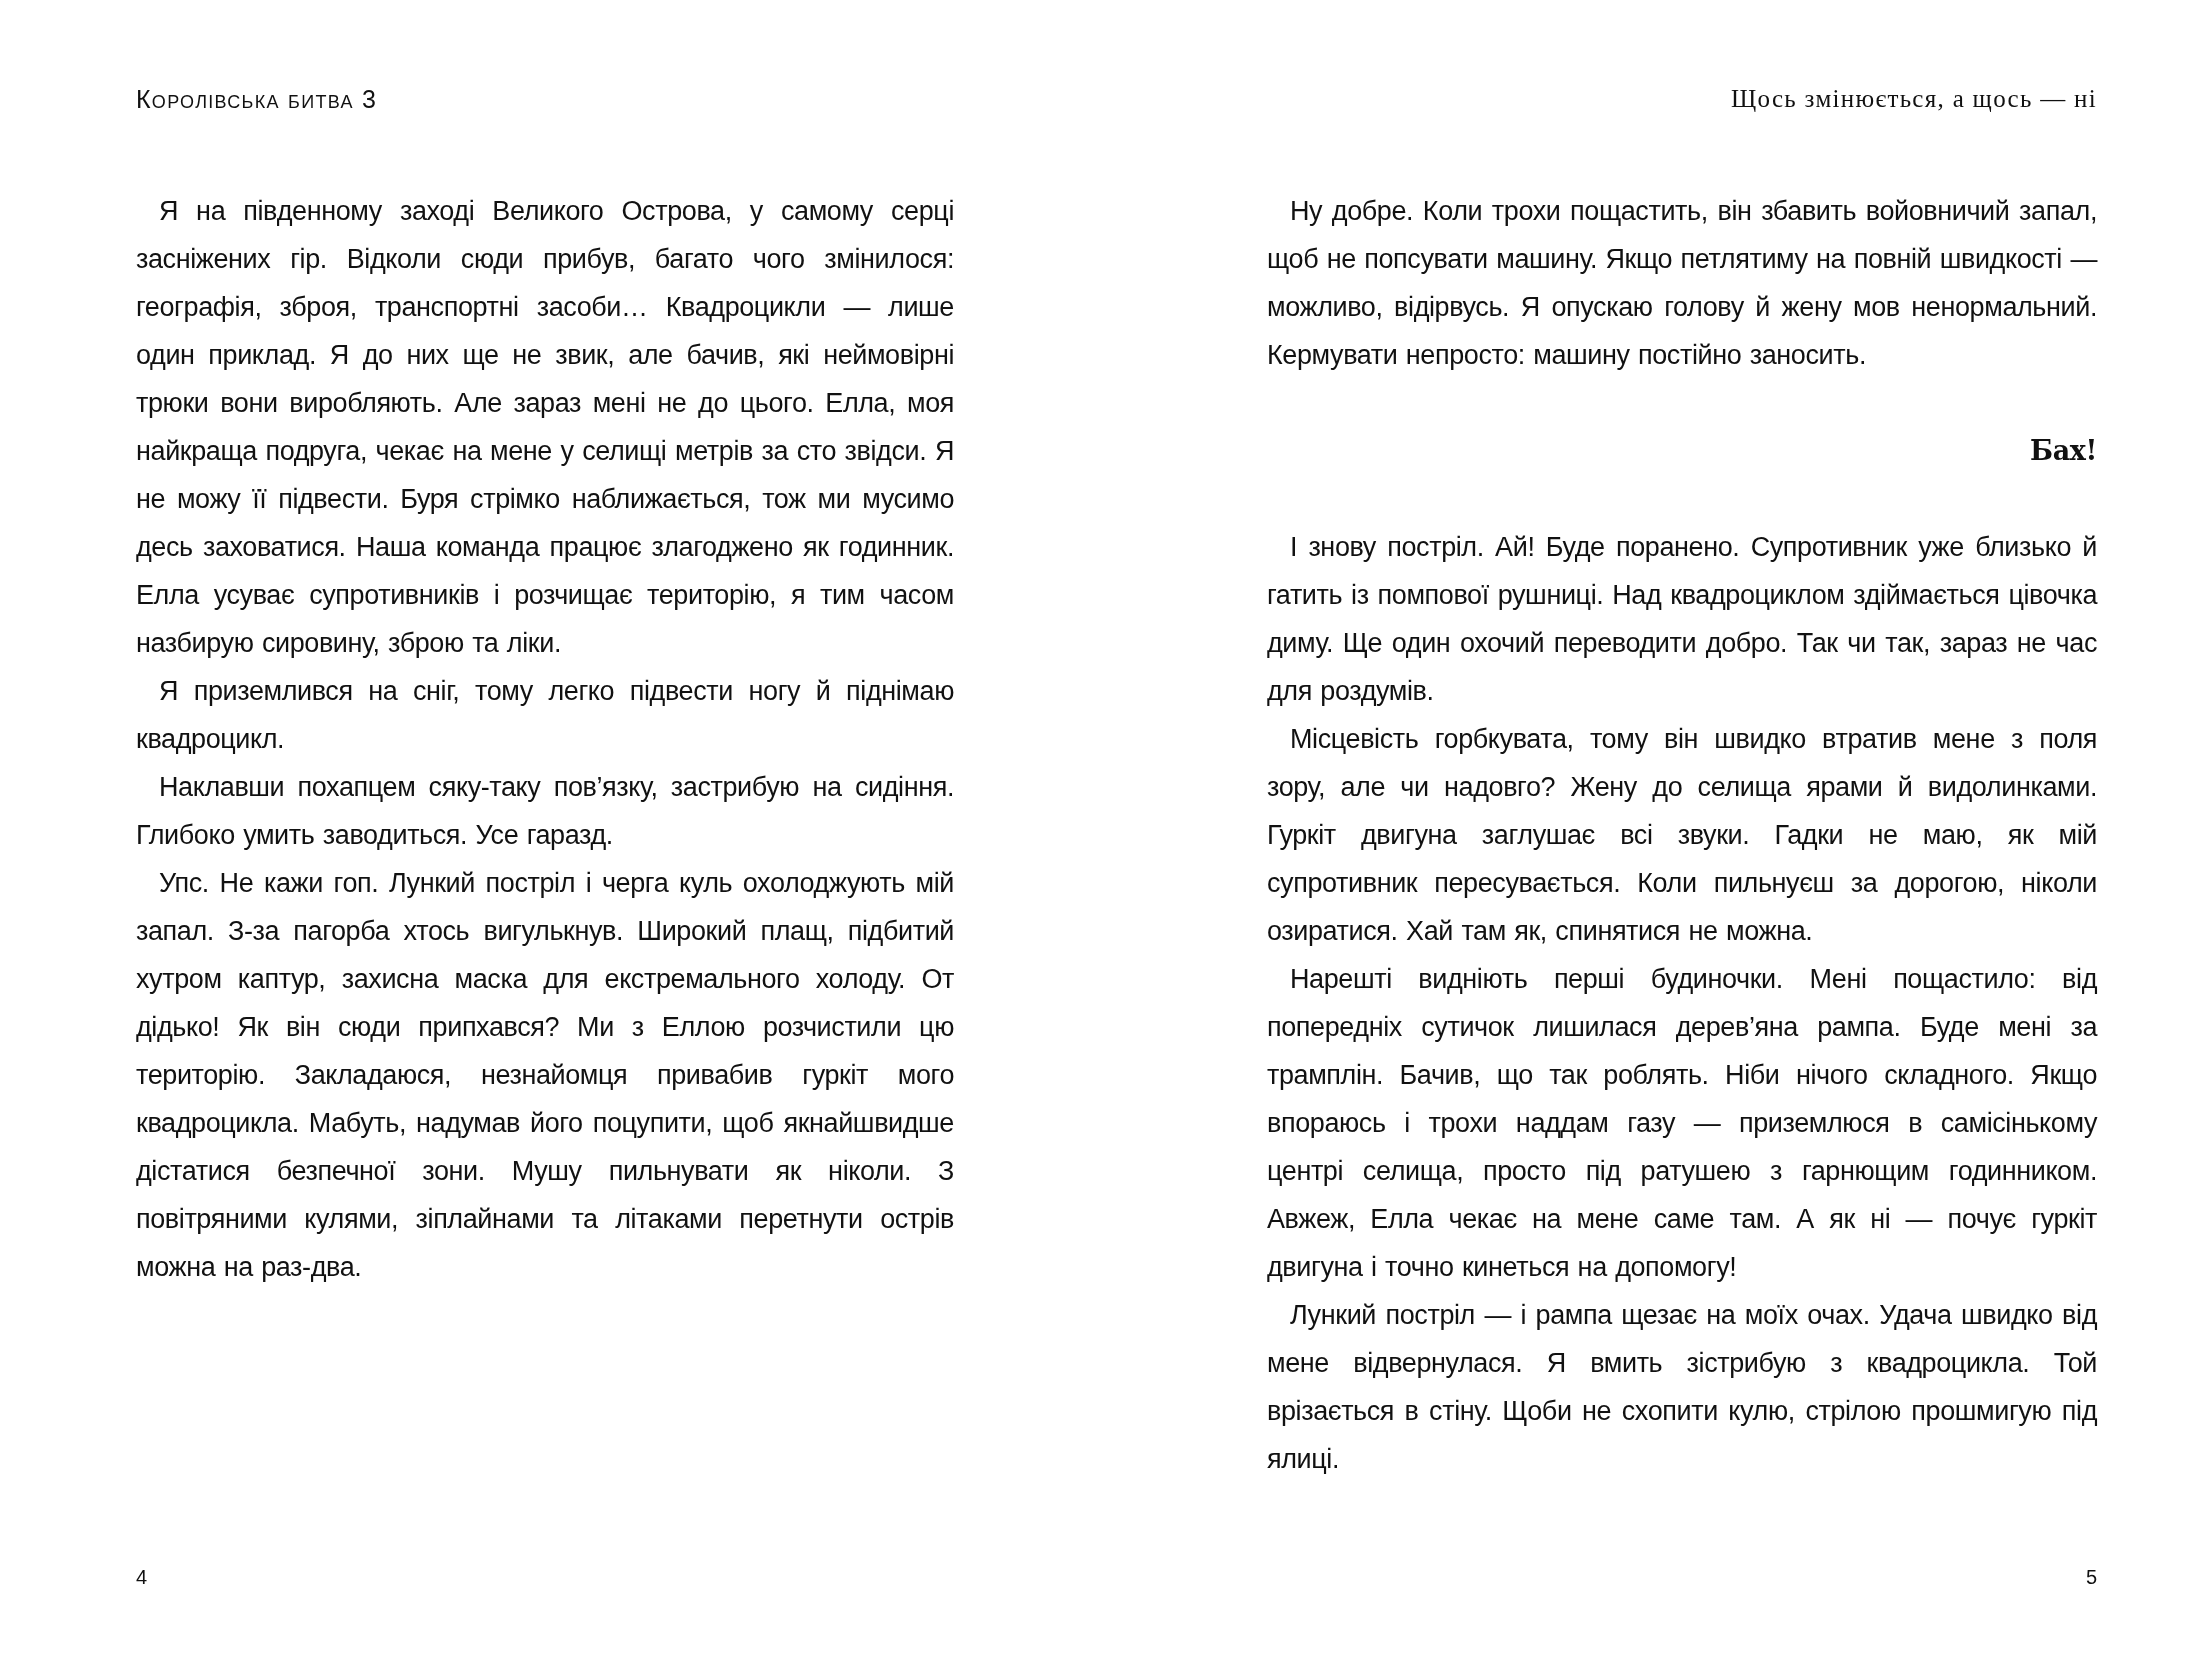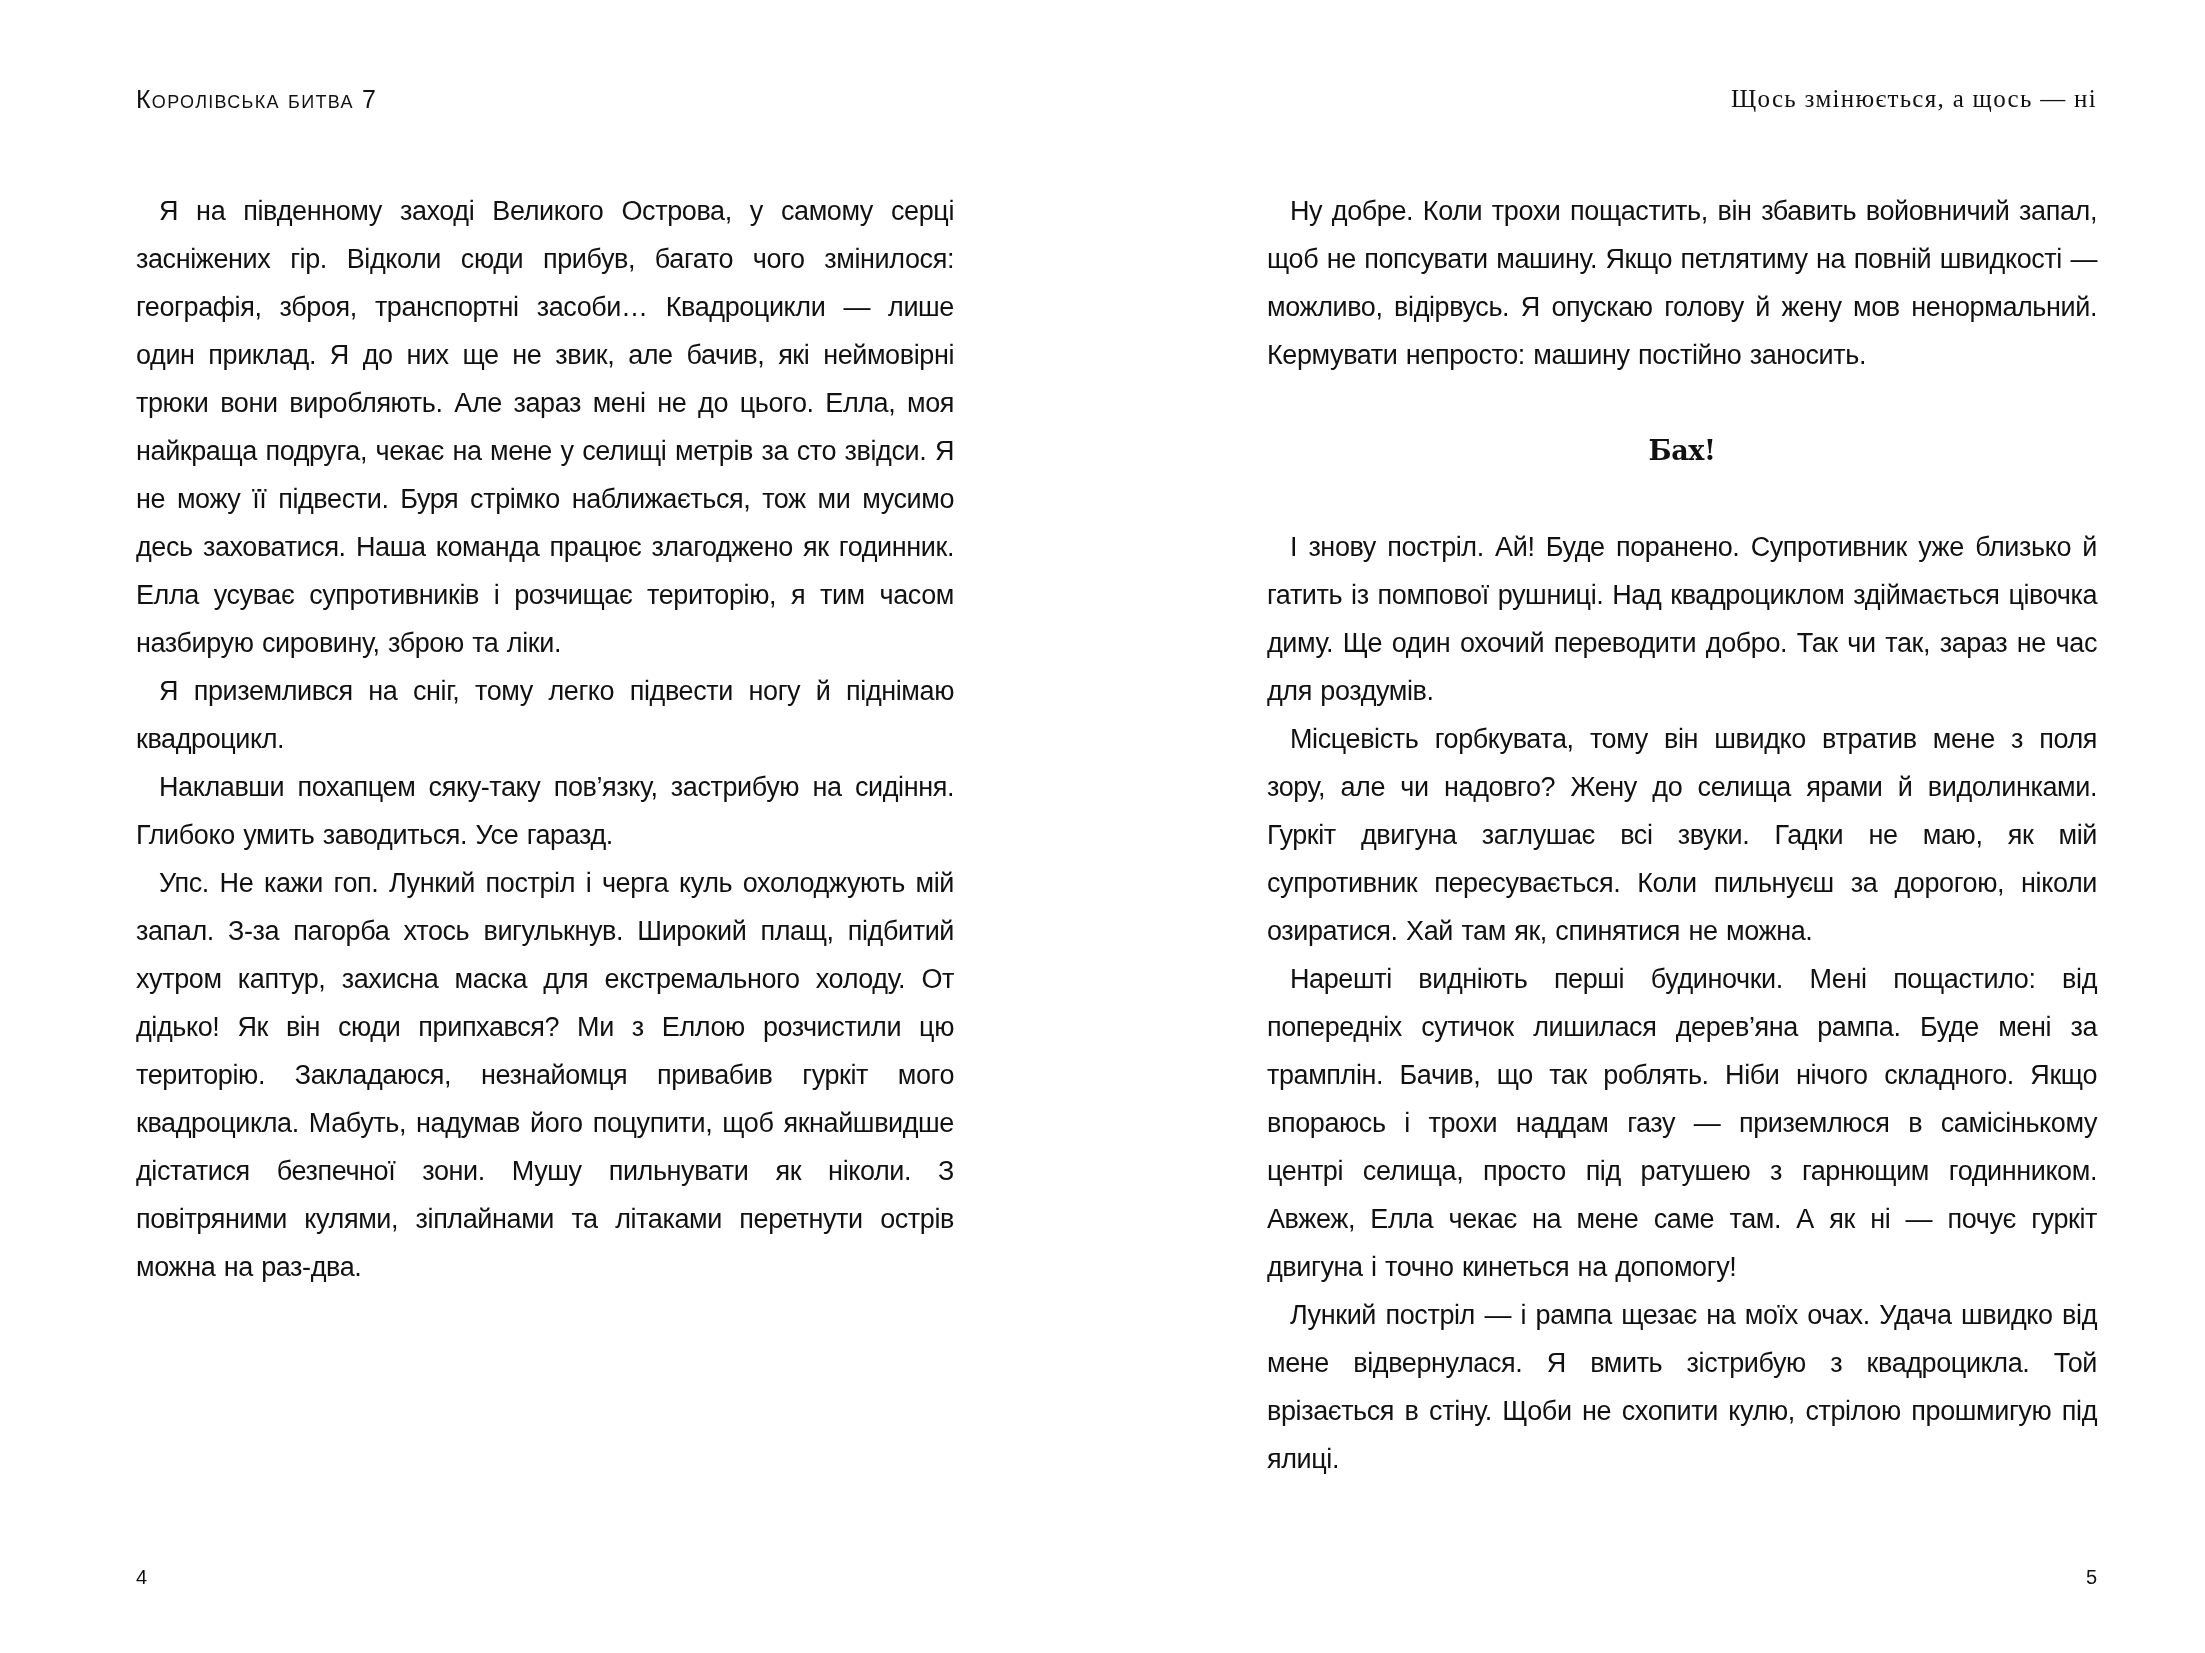--- a/index.html
+++ b/index.html
@@ -19,39 +19,39 @@
     .text-block {
       position: absolute; top: 187px; width: 818px;
       font-size: 27px; line-height: 48px; text-align: justify;
       letter-spacing: -0.4px; word-spacing: 1.3px;
     }
     .page.left .text-block { left: 136px; }
     .page.right .text-block { left: 164px; width: 830px; }
     .para { margin: 0; text-indent: 23px; }
     .para.no-indent { text-indent: 0; }
     .exclaim {
-      margin: 0; text-align: center; font-weight: bold;
+      margin: 0; text-align: right; font-weight: bold;
       font-family: "DejaVu Serif", serif; font-size: 27px;
       line-height: 48px; padding: 0 0 48px 0;
     }
     .folio {
       position: absolute; top: 1564px; font-size: 20px; line-height: 27px;
     }
     .page.left .folio { left: 136px; }
     .page.right .folio { right: 108px; }
     .gutter {
       position: absolute; left: 1102px; top: 0; width: 0.7px; height: 1654px;
       background: #ffffff;
     }
   </style>
 </head>
 <body>
 
 <div class="page left">
-  <div class="running-head">Королівська битва 7</div>
+  <div class="running-head">Королівська битва 3</div>
   <div class="text-block">
     <p class="para">Я на південному заході Великого Острова, у самому серці засніжених гір. Відколи сюди прибув, багато чого змінилося: географія, зброя, транспортні засоби… Квадроцикли — лише один приклад. Я до них ще не звик, але бачив, які неймовірні трюки вони виробляють. Але зараз мені не до цього. Елла, моя найкраща подруга, чекає на мене у селищі метрів за сто звідси. Я не можу її підвести. Буря стрімко наближається, тож ми мусимо десь заховатися. Наша команда працює злагоджено як годинник. Елла усуває супротивників і розчищає територію, я тим часом назбирую сировину, зброю та ліки.</p>
     <p class="para">Я приземлився на сніг, тому легко підвести ногу й піднімаю квадроцикл.</p>
     <p class="para">Наклавши похапцем сяку-таку пов’язку, застрибую на сидіння. Глибоко умить заводиться. Усе гаразд.</p>
     <p class="para">Упс. Не кажи гоп. Лункий постріл і черга куль охолоджують мій запал. З-за пагорба хтось вигулькнув. Широкий плащ, підбитий хутром каптур, захисна маска для екстремального холоду. От дідько! Як він сюди припхався? Ми з Еллою розчистили цю територію. Закладаюся, незнайомця привабив гуркіт мого квадроцикла. Мабуть, надумав його поцупити, щоб якнайшвидше дістатися безпечної зони. Мушу пильнувати як ніколи. З повітряними кулями, зіплайнами та літаками перетнути острів можна на раз-два.</p>
   </div>
   <div class="folio">4</div>
 </div>
 
 <div class="gutter"></div>

